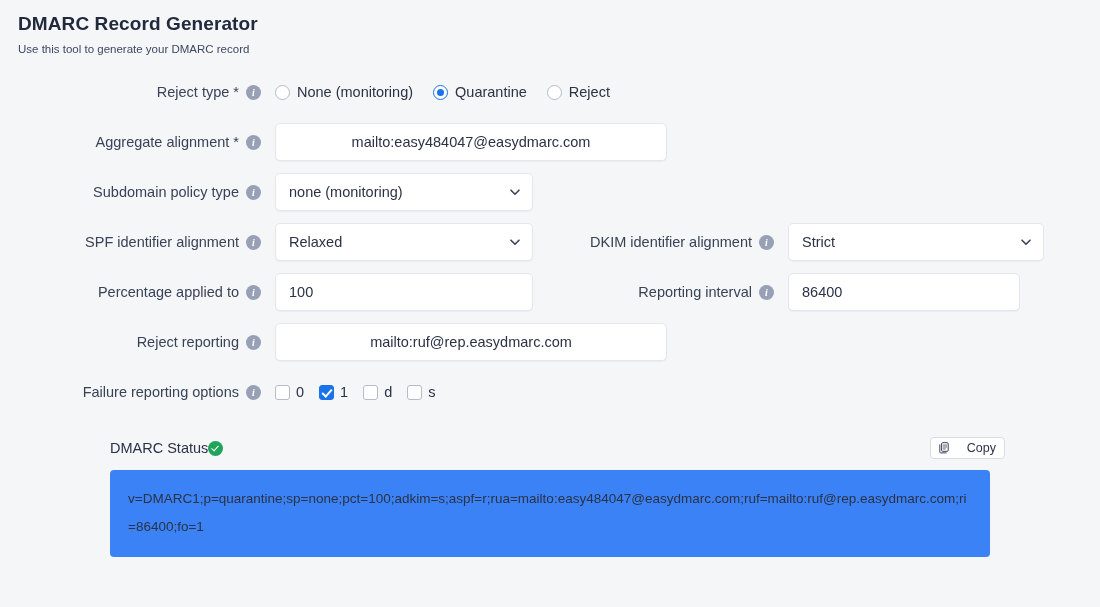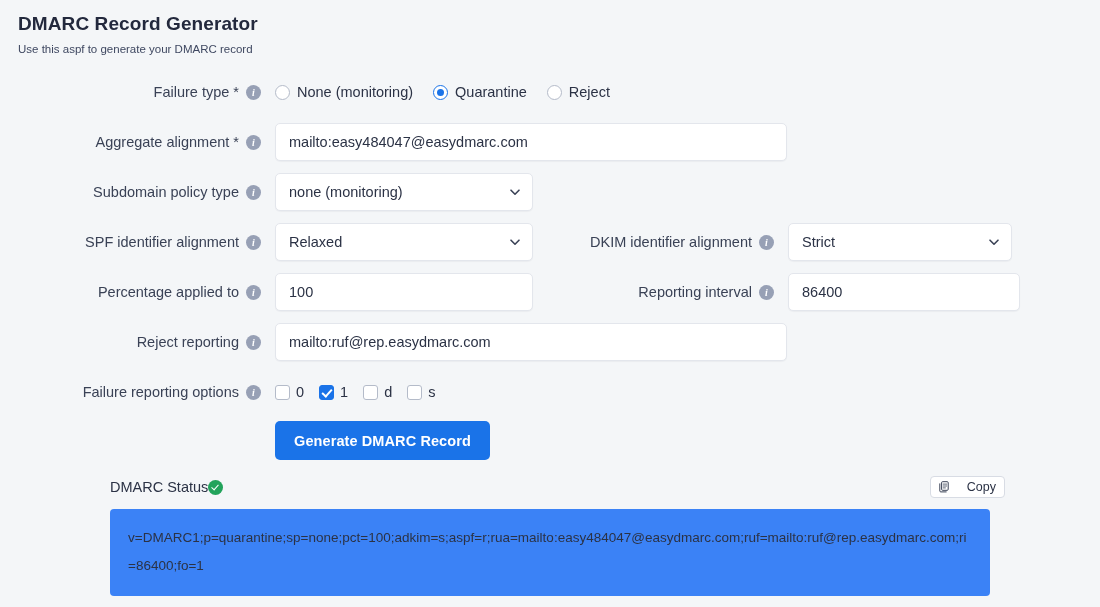--- a/index.html
+++ b/index.html
@@ -93,21 +93,21 @@
     background: #ffffff;
     border: 1px solid #e3e6ec;
     border-radius: 5px;
     font-size: 14.5px;
     color: #2b3245;
     padding: 0 13px;
     font-family: "Liberation Sans", sans-serif;
     outline: none;
     box-shadow: 0 1px 1px rgba(22,30,55,.04);
   }
-  .text-input.wide   { width: 512px; }
+  .text-input.wide   { width: 392px; text-align: center; }
   .text-input.medium { width: 258px; }
   .text-input.medium-r { width: 232px; }
 
   .select-wrap {
     position: relative;
     display: inline-block;
   }
   .select-box {
     box-sizing: border-box;
     height: 38px;
@@ -115,21 +115,21 @@
     border: 1px solid #e3e6ec;
     border-radius: 5px;
     font-size: 14.5px;
     color: #2b3245;
     padding: 0 34px 0 13px;
     display: flex;
     align-items: center;
     box-shadow: 0 1px 1px rgba(22,30,55,.04);
   }
   .select-box.medium   { width: 258px; }
-  .select-box.medium-r { width: 224px; }
+  .select-box.medium-r { width: 256px; }
 
   .chevron {
     position: absolute;
     right: 12px;
     top: 50%;
     transform: translateY(-50%);
     width: 12px;
     height: 12px;
     pointer-events: none;
   }
@@ -276,28 +276,28 @@
     box-sizing: border-box;
   }
 </style>
 </head>
 <body>
 
 <div class="page">
 
   <div class="header">
     <div class="title">DMARC Record Generator</div>
-    <div class="subtitle">Use this aspf to generate your DMARC record</div>
+    <div class="subtitle">Use this tool to generate your DMARC record</div>
   </div>
 
   <div class="form">
 
     <div class="row">
       <div class="label w-left">
-        <span>Failure type *</span>
+        <span>Reject type *</span>
         <span class="info-icon">i</span>
       </div>
       <div class="control">
         <div class="radio-group">
           <label class="radio-item">
             <span class="radio"></span>
             <span class="radio-label">None (monitoring)</span>
           </label>
           <label class="radio-item">
             <span class="radio checked"></span>
@@ -418,21 +418,20 @@
           <label class="check-item">
             <span class="checkbox"></span>
             <span class="check-label">s</span>
           </label>
         </div>
       </div>
     </div>
 
     <div class="btn-row">
       <div class="btn-spacer"></div>
-      <button class="btn-primary">Generate DMARC Record</button>
     </div>
 
     <div class="status-row">
       <div class="status-label">
         <span>DMARC Status</span>
         <span class="status-ok"></span>
       </div>
       <div class="spacer"></div>
       <button class="copy-btn">
         <span>

